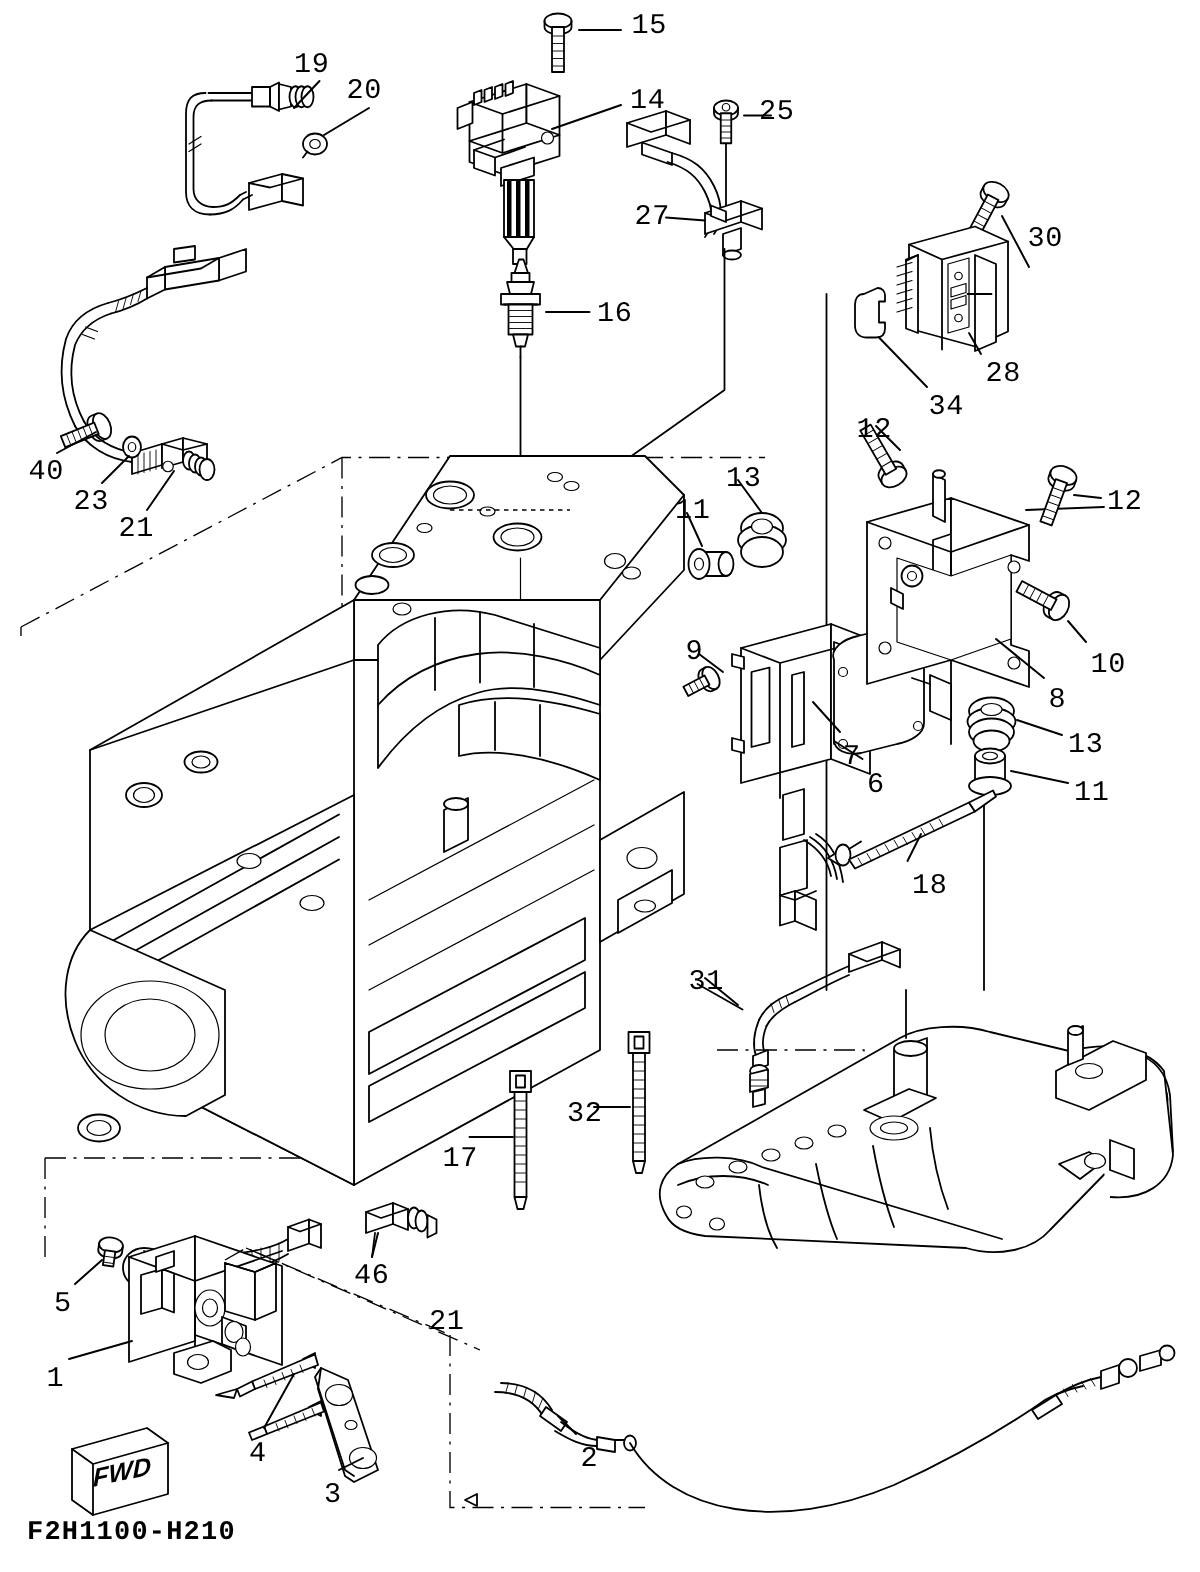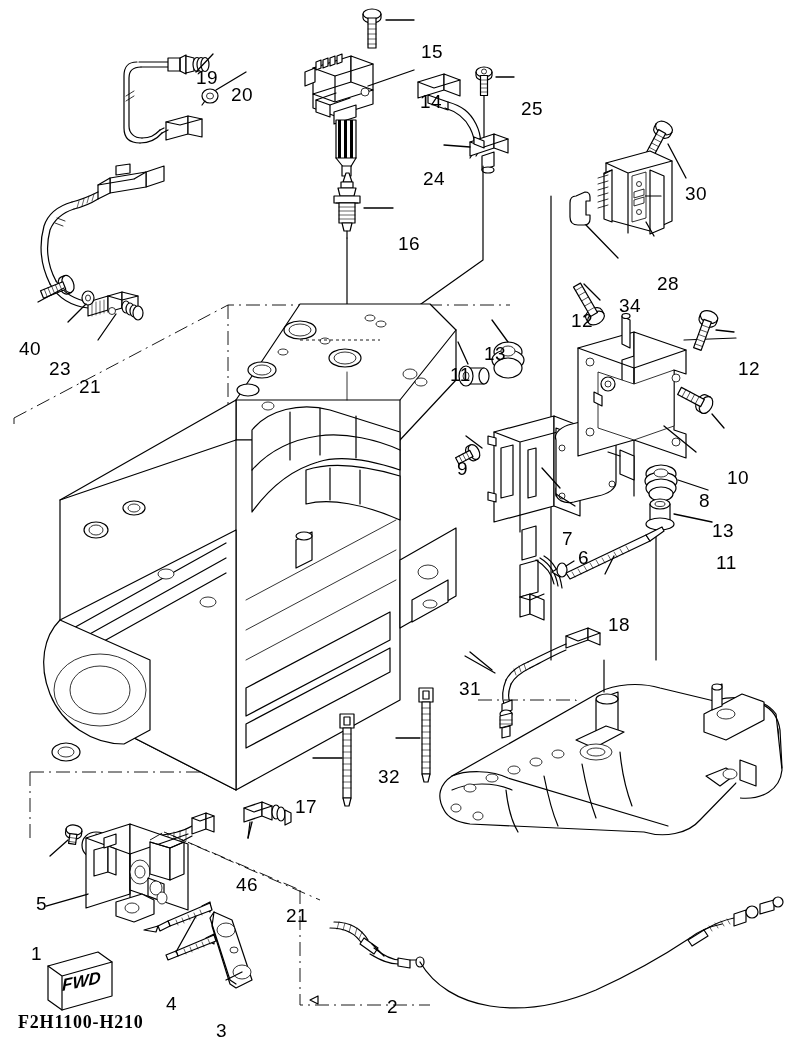--- a/index.html
+++ b/index.html
@@ -2,33 +2,32 @@
 <html><head>
 <meta charset="utf-8">
 <title>Parts Diagram F2H1100-H210</title>
 <style>
   html,body{margin:0;padding:0;background:#ffffff;}
   body{width:800px;height:1048px;font-family:"Liberation Sans",sans-serif;overflow:hidden;}
   #sheet{position:relative;width:800px;height:1048px;background:#fff;}
   #art{position:absolute;left:0;top:0;width:800px;height:1048px;}
   .callout{
     position:absolute;
-    font-family:Liberation Sans, sans-serif;
+    font-family:Liberation Mono, monospace;
     font-size:19px;
     font-weight:400;
     color:#000;
     line-height:1;
     white-space:nowrap;
     letter-spacing:0.5px;
-    margin-top:34px;
   }
   #partcode{
     position:absolute;
     left:18px; top:1012px;
-    font-family:Liberation Serif, serif;
+    font-family:Liberation Mono, monospace;
     font-size:18px;
     font-weight:700;
     letter-spacing:0.8px;
     color:#000;
   }
   .fwdlabel{
     position:absolute;
     font-family:"Liberation Sans",sans-serif;
     font-size:17px;
     font-weight:700;
@@ -619,22 +618,22 @@
       <path class="lead" d="M226,980 L242,972"></path>
       <path class="lead" d="M384,956 L372,944"></path>
     </g>
 
   </svg>
 
   <div class="callout" style="left:196px;top:34px">19</div>
   <div class="callout" style="left:231px;top:51px">20</div>
   <div class="callout" style="left:421px;top:8px">15</div>
   <div class="callout" style="left:420px;top:58px">14</div>
-  <div class="callout" style="left:521px;top:65px">25</div>
-  <div class="callout" style="left:423px;top:135px">24</div>
+  <div class="callout" style="left:506px;top:65px">25</div>
+  <div class="callout" style="left:423px;top:135px">27</div>
   <div class="callout" style="left:685px;top:150px">30</div>
   <div class="callout" style="left:398px;top:200px">16</div>
   <div class="callout" style="left:657px;top:240px">28</div>
   <div class="callout" style="left:619px;top:262px">34</div>
   <div class="callout" style="left:19px;top:305px">40</div>
   <div class="callout" style="left:49px;top:325px">23</div>
   <div class="callout" style="left:79px;top:343px">21</div>
   <div class="callout" style="left:571px;top:277px">12</div>
   <div class="callout" style="left:484px;top:310px">13</div>
   <div class="callout" style="left:450px;top:331px">11</div>

